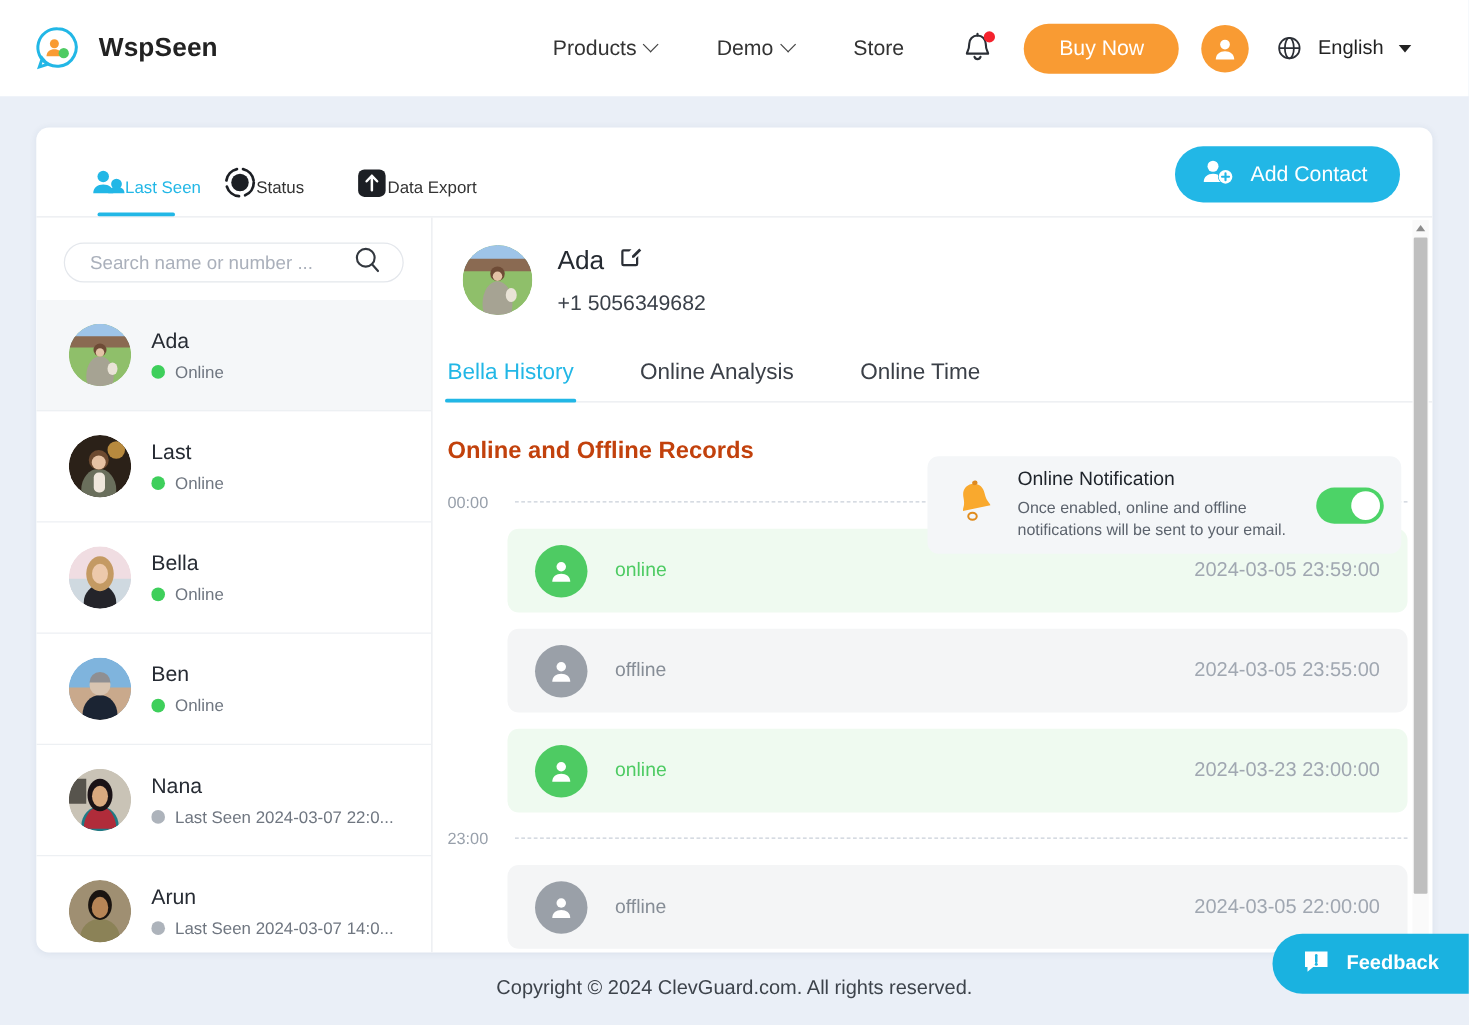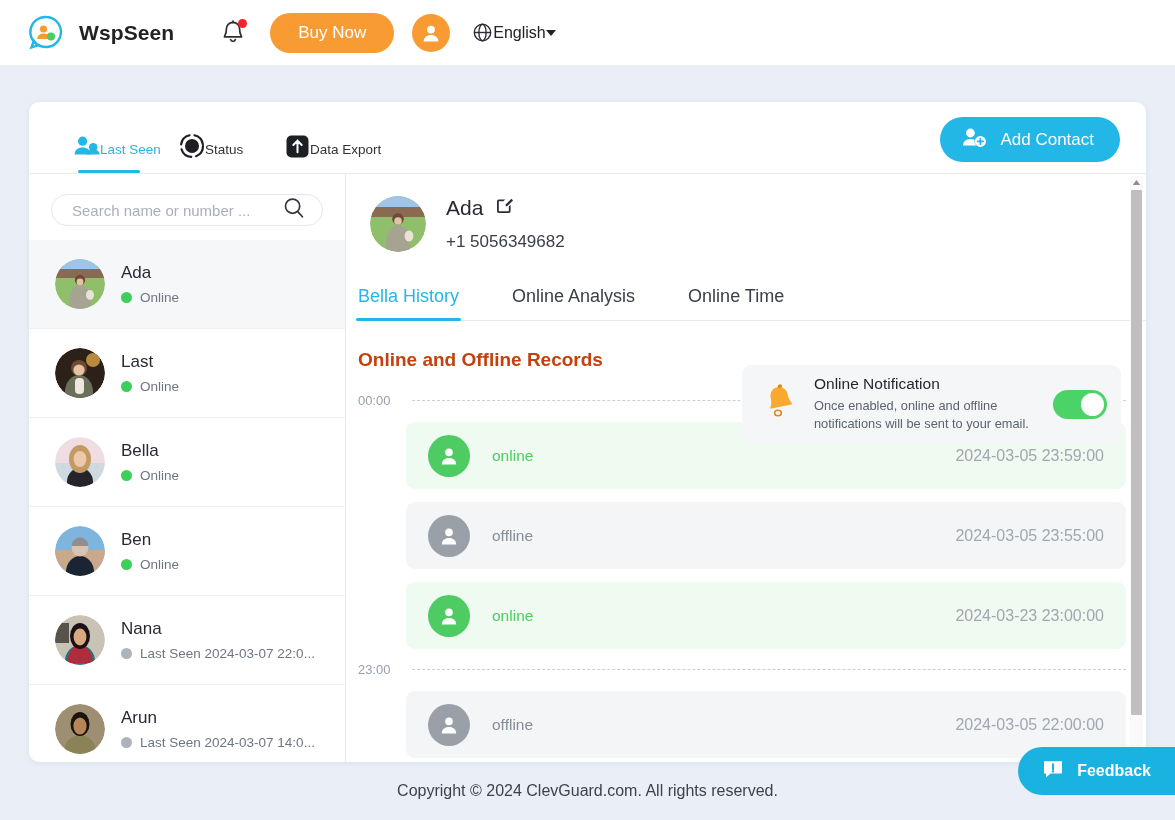--- a/index.html
+++ b/index.html
@@ -5,21 +5,21 @@
   * { box-sizing: border-box; margin: 0; padding: 0; }
   html, body {
     width: 1175px; height: 820px;
     font-family: "Liberation Sans", sans-serif;
     background: #eaeff7;
     overflow: hidden;
   }
 
   
   .topnav {
-    height: 65px; background: #ffffff;
+    height: 77px; background: #ffffff;
     display: flex; align-items: center;
     position: relative;
   }
   .brand { display: flex; align-items: center; margin-left: 27px; gap: 14px; }
   .brand-logo { width: 38px; height: 38px; position: relative; }
   .brand-name { font-size: 21px; color: #222; font-weight: 600; letter-spacing: .1px; }
 
   .nav-links { display: flex; align-items: center; gap: 48px; margin-left: 268px; }
   .nav-link {
     font-size: 17px; color: #333; display: flex; align-items: center; gap: 7px;
@@ -34,21 +34,21 @@
   .buy-now {
     margin-left: 20px;
     background: #f99b33; color: #fff; border: none;
     border-radius: 22px; height: 40px; padding: 0 28px;
     font-size: 17px; font-family: inherit; cursor: pointer;
   }
   .avatar-btn {
     margin-left: 18px; width: 38px; height: 38px; border-radius: 50%;
     background: #f99b33; display: flex; align-items: center; justify-content: center; cursor: pointer;
   }
-  .lang { margin-left: 22px; display: flex; align-items: center; gap: 0; font-size: 16px; color: #222; cursor: pointer; }
+  .lang { margin-left: 22px; display: flex; align-items: center; gap: 12px; font-size: 16px; color: #222; cursor: pointer; }
   .lang-caret { width: 0; height: 0; border-left: 5px solid transparent; border-right: 5px solid transparent; border-top: 6px solid #222; }
 
   
   .card {
     position: absolute; left: 29px; top: 102px;
     width: 1117px; height: 660px;
     background: #fff; border-radius: 10px;
     box-shadow: 0 1px 6px rgba(40,60,100,.08);
     overflow: hidden;
   }
@@ -176,20 +176,33 @@
       <svg width="38" height="38" viewBox="0 0 38 38">
         <path d="M19 3A15 15 0 1 1 6.8 26.8L4.5 33.5l6.9-2.2A15 15 0 0 1 19 3Z" fill="none" stroke="#22b7e6" stroke-width="2.4"></path>
         <circle cx="16.5" cy="15" r="3.6" fill="#f99b33"></circle>
         <path d="M10.2 25c0-3.6 2.9-5.6 6.3-5.6s6.3 2 6.3 5.6z" fill="#f99b33"></path>
         <circle cx="24" cy="22.5" r="4.1" fill="#4ecb63"></circle>
       </svg>
     </span>
     <span class="brand-name">WspSeen</span>
   </div>
 
+  <div class="nav-links">
+    <div class="nav-link">
+      <span>Products</span>
+      <span class="caret"></span>
+    </div>
+    <div class="nav-link">
+      <span>Demo</span>
+      <span class="caret"></span>
+    </div>
+    <div class="nav-link">
+      <span>Store</span>
+    </div>
+  </div>
 
   <div class="nav-right">
     <div class="bell-wrap">
       <svg width="26" height="28" viewBox="0 0 26 28">
         <path d="M13 3.4c-3.9 0-6.6 2.9-6.6 6.6 0 5.3-1.9 6.6-1.9 7.9h17c0-1.3-1.9-2.6-1.9-7.9 0-3.7-2.7-6.6-6.6-6.6Z" fill="none" stroke="#2b2f36" stroke-width="1.7" stroke-linejoin="round"></path>
         <path d="M13 2v1.6M10.6 20.5a2.5 2.5 0 0 0 4.8 0" fill="none" stroke="#2b2f36" stroke-width="1.7" stroke-linecap="round"></path>
       </svg>
       <span class="bell-dot"></span>
     </div>
 

